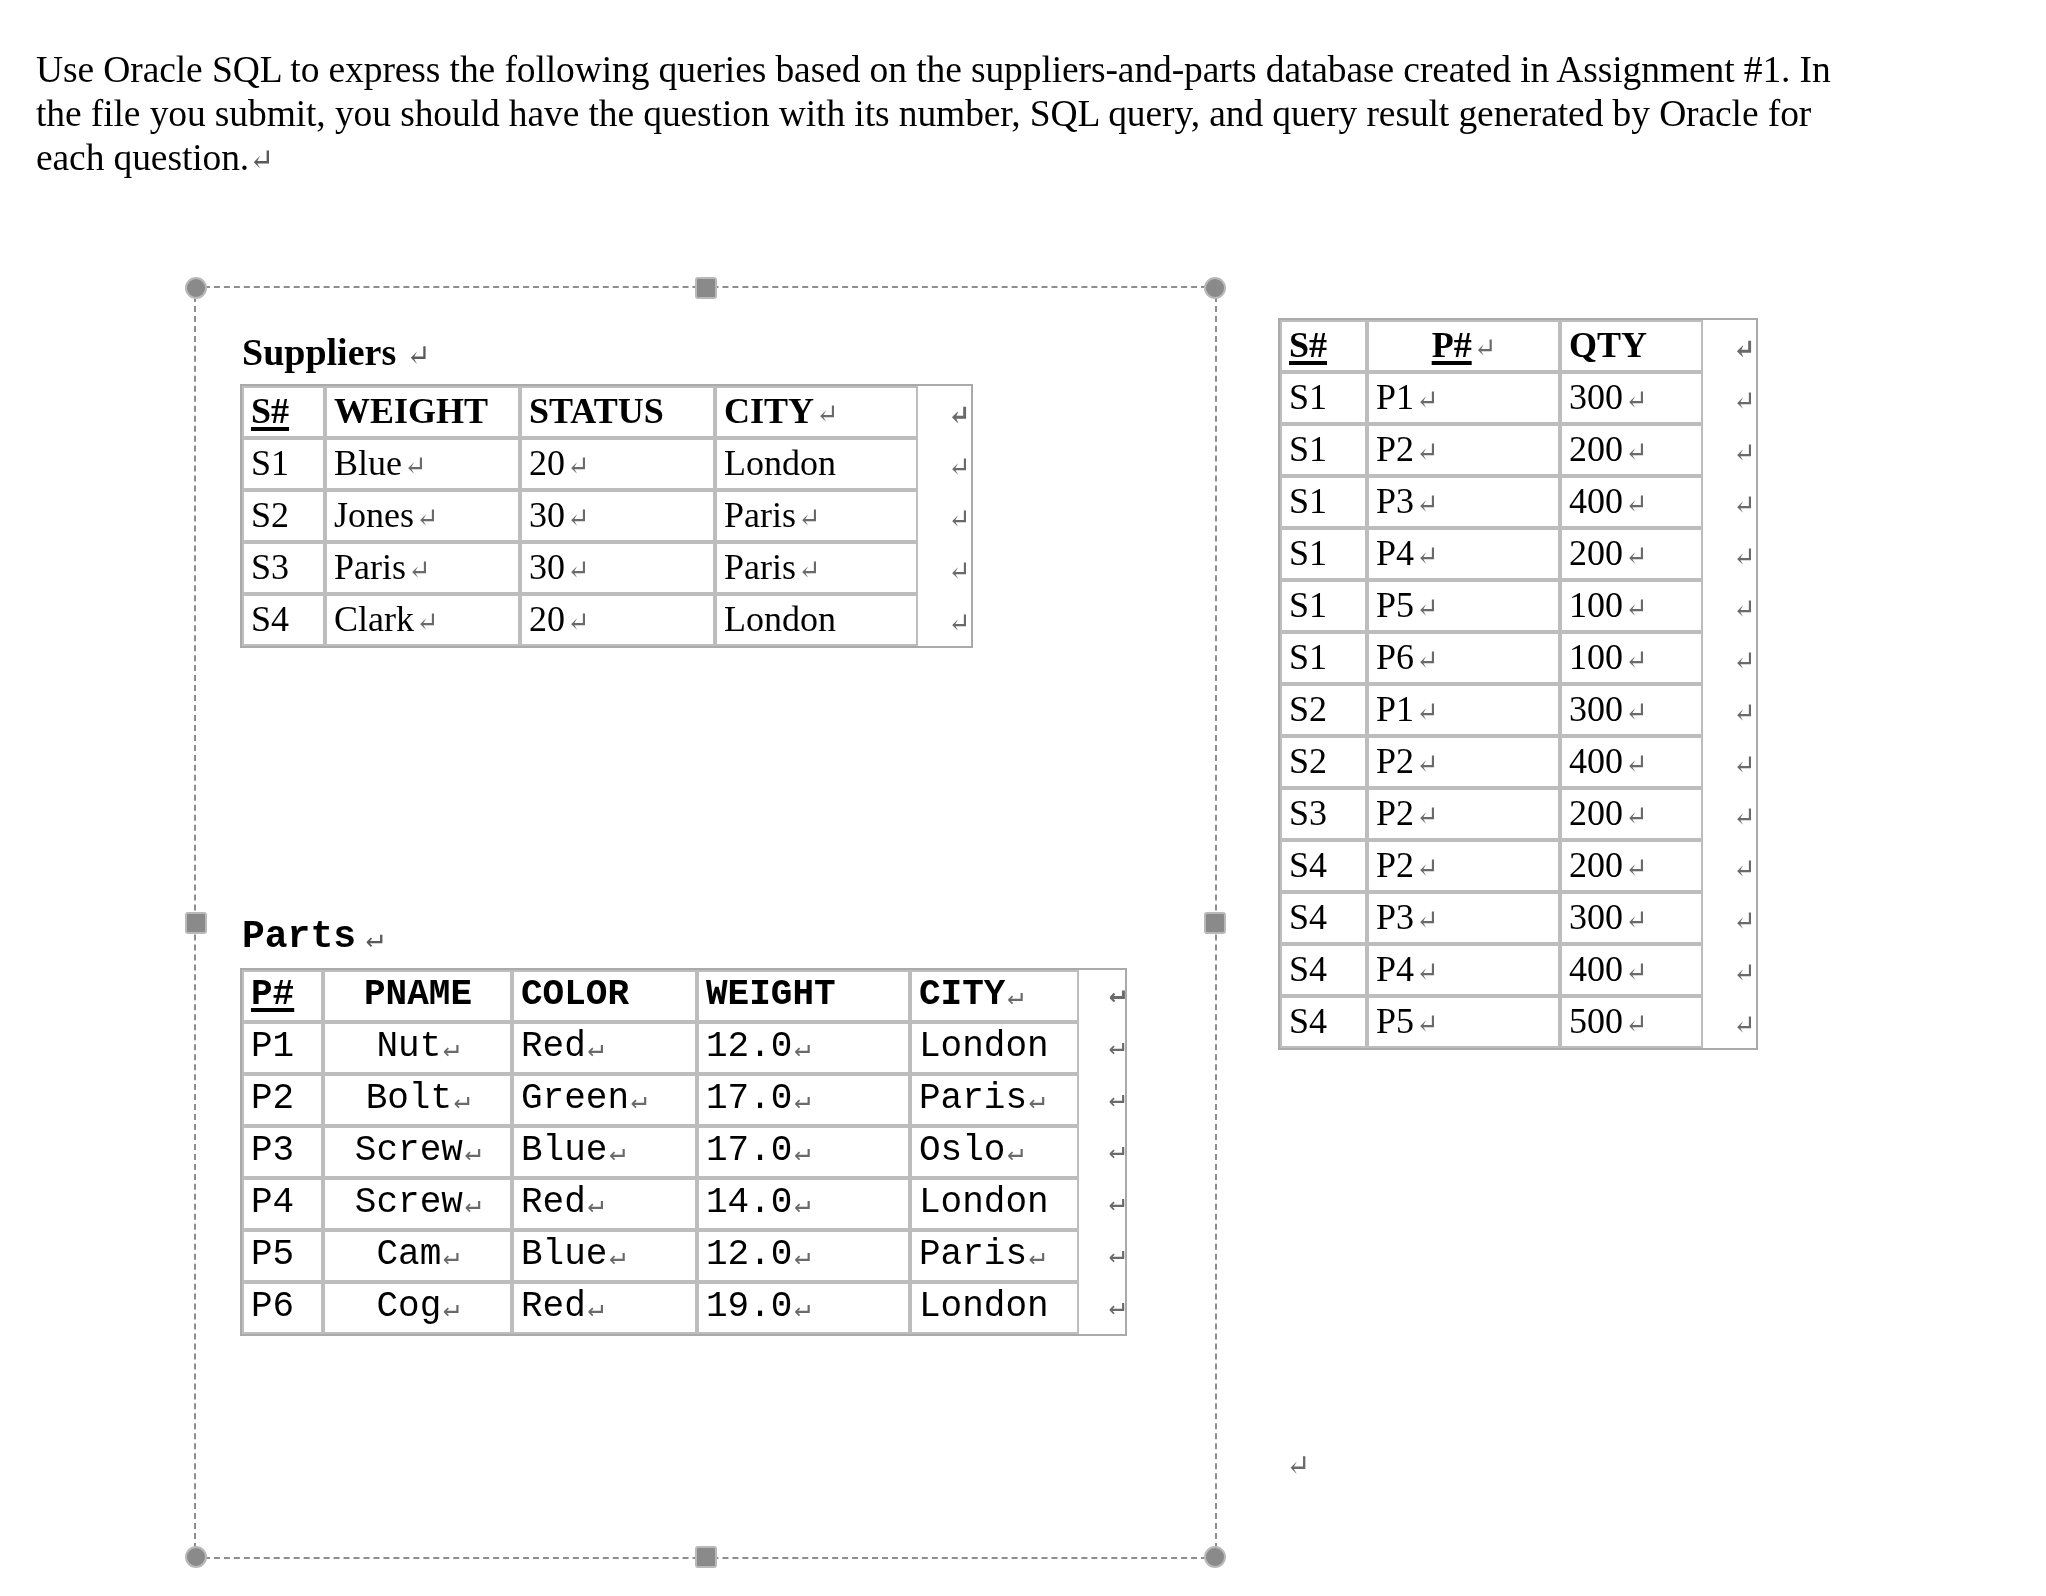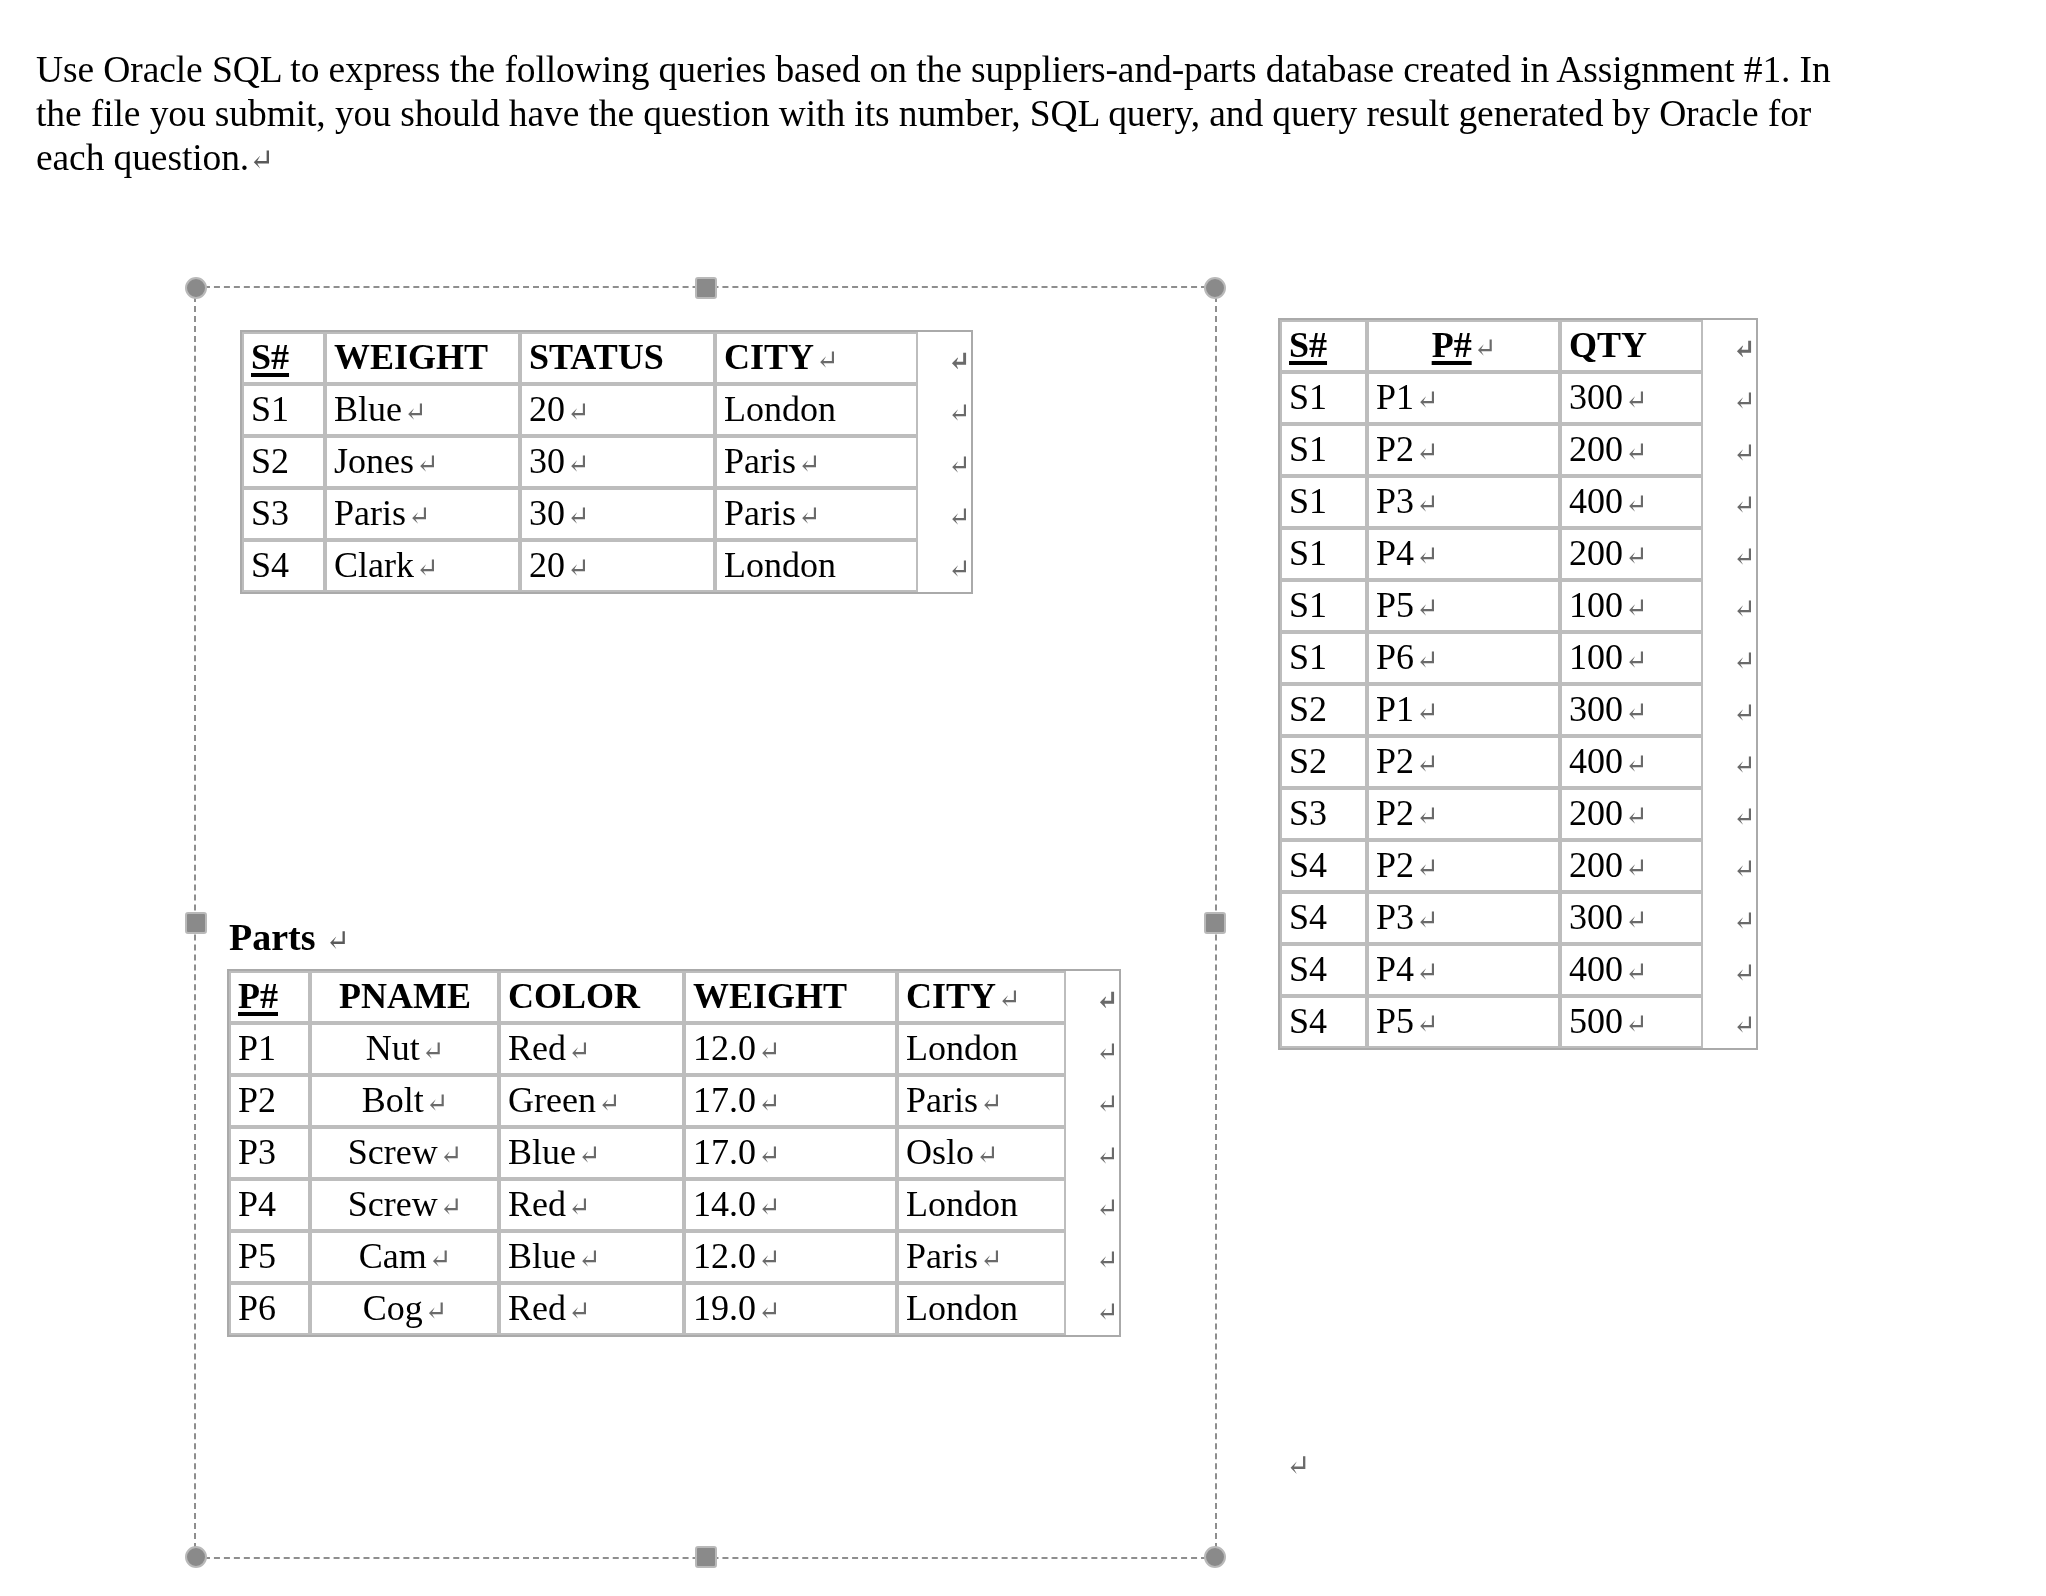--- a/index.html
+++ b/index.html
@@ -58,21 +58,21 @@
   .h-tr { right: -11px; top: -11px; }
   .h-ml { left: -11px;  top: 50%;    margin-top: -11px; }
   .h-mr { right: -11px; top: 50%;    margin-top: -11px; }
   .h-bl { left: -11px;  bottom: -11px; }
   .h-bm { left: 50%;    bottom: -11px; margin-left: -11px; }
   .h-br { right: -11px; bottom: -11px; }
 
   
   .table-block { position: absolute; }
   #suppliers-block { left: 240px; top: 330px; }
-  #parts-block     { left: 227px; top: 915px; }
+  #parts-block     { left: 240px; top: 915px; font-family: Liberation Mono, monospace; }
   #sp-block        { left: 1278px; top: 318px; }
 
   .table-caption {
     font-size: 38px;
     font-weight: bold;
     margin: 0 0 10px 2px;
     white-space: nowrap;
   }
   .table-caption .pilcrow {
     font-weight: normal;
@@ -160,20 +160,21 @@
   <span class="sel-handle sq    h-tm"></span>
   <span class="sel-handle round h-tr"></span>
   <span class="sel-handle sq    h-ml"></span>
   <span class="sel-handle sq    h-mr"></span>
   <span class="sel-handle round h-bl"></span>
   <span class="sel-handle sq    h-bm"></span>
   <span class="sel-handle round h-br"></span>
 </div>
 
 <div class="table-block" id="suppliers-block">
+  <div class="table-caption"><span>Suppliers</span><span class="pilcrow">↵</span></div>
   <table class="wtable" id="suppliers-table">
     <tbody>
       <tr class="header-row">
         <td class="key sup-c1"><u>S#</u></td>
         <td class="sup-c2"><span>WEIGHT</span></td>
         <td class="sup-c3"><span>STATUS</span></td>
         <td class="sup-c4"><span>CITY</span><span class="cellmark">↵</span></td>
         <td class="rowmark-cell"><span class="rowmark">↵</span></td>
       </tr>
 

